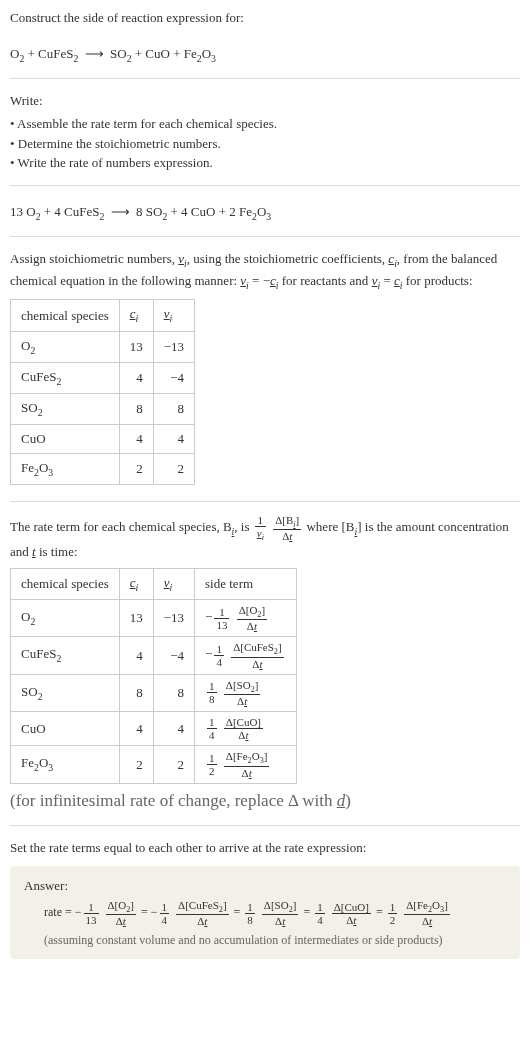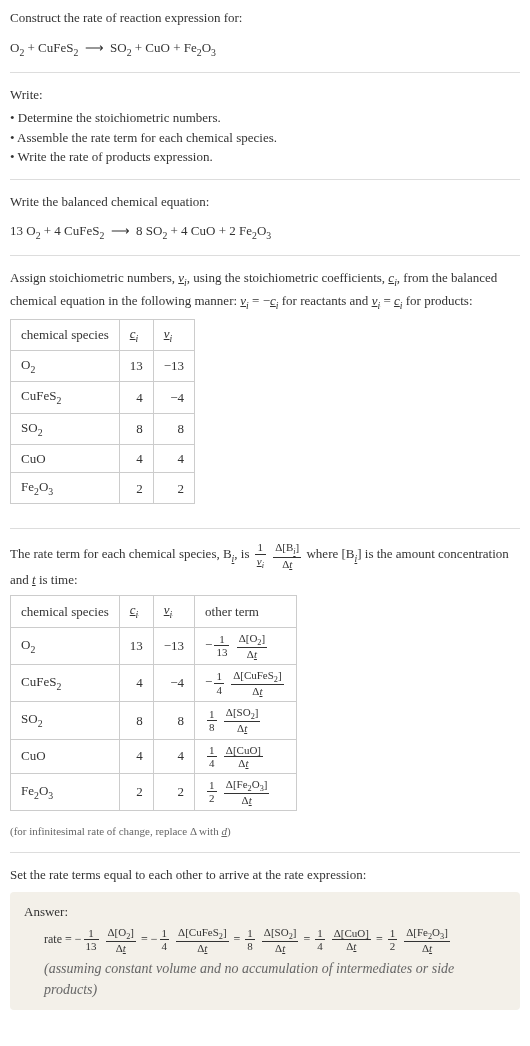--- a/index.html
+++ b/index.html
@@ -15,77 +15,76 @@
   .section {
     border-bottom: 1px solid #ddd;
     padding-bottom: 12px;
     margin-bottom: 12px;
   }
   .section:last-of-type {
     border-bottom: none;
   }
   .para { margin-bottom: 4px; }
   .indent { padding-left: 0; }
-  .eq { margin-top: 10px; }
+  .eq { margin-top: 16px; }
   .sub { font-size: 0.75em; vertical-align: sub; }
   .ital { font-style: italic; text-decoration: underline; }
   table.data {
     border-collapse: collapse;
     margin-top: 6px;
-    margin-bottom: 12px;
+    margin-bottom: 4px;
   }
   table.data th, table.data td {
     border: 1px solid #ccc;
     padding: 4px 10px;
     text-align: left;
     font-weight: normal;
   }
   table.data td.r { text-align: right; }
   .frac {
     display: inline-block;
     vertical-align: middle;
     text-align: center;
     font-size: 11px;
     line-height: 1.1;
     margin: 0 2px;
   }
   .frac .num { display: block; border-bottom: 1px solid #333; padding: 0 2px; }
   .frac .den { display: block; padding: 0 2px; }
-  .fn { font-size: 11px; color: #666; margin-top: 4px; }
+  .fn { font-size: 17px; color: #666; margin-top: 4px; }
   .answer-box {
     background: #f3f0e9;
     border-radius: 4px;
     padding: 10px 14px;
     margin-top: 8px;
   }
   .answer-box .ans-label { margin-bottom: 4px; }
   .answer-box .rate-line { padding-left: 20px; font-size: 12px; white-space: nowrap; }
-  .answer-box .assume { padding-left: 20px; font-size: 14px; color: #666; margin-top: 4px; font-style: italic; }
+  .answer-box .assume { padding-left: 20px; font-size: 12px; color: #666; margin-top: 4px; }
   .nowrap { white-space: nowrap; }
   .small { font-size: 11px; }
 </style>
 </head>
 <body>
 
 <div class="section">
-  <div class="para">Construct the rate of reaction expression for:</div>
+  <div class="para">Construct the side of reaction expression for:</div>
   <div class="eq">O<span class="sub">2</span> + CuFeS<span class="sub">2</span> &nbsp;⟶&nbsp; SO<span class="sub">2</span> + CuO + Fe<span class="sub">2</span>O<span class="sub">3</span></div>
 </div>
 
 <div class="section">
   <div class="para">Write:</div>
   <div class="indent">
+    <div>• Assemble the rate term for each chemical species.</div>
     <div>• Determine the stoichiometric numbers.</div>
-    <div>• Assemble the rate term for each chemical species.</div>
-    <div>• Write the rate of products expression.</div>
+    <div>• Write the rate of numbers expression.</div>
   </div>
 </div>
 
 <div class="section">
-  <div class="para">Write the balanced chemical equation:</div>
   <div class="eq">13 O<span class="sub">2</span> + 4 CuFeS<span class="sub">2</span> &nbsp;⟶&nbsp; 8 SO<span class="sub">2</span> + 4 CuO + 2 Fe<span class="sub">2</span>O<span class="sub">3</span></div>
 </div>
 
 <div class="section">
   <div class="para">Assign stoichiometric numbers, <span class="ital">ν<span class="sub">i</span></span>, using the stoichiometric coefficients, <span class="ital">c<span class="sub">i</span></span>, from the balanced chemical equation in the following manner: <span class="ital">ν<span class="sub">i</span></span> = −<span class="ital">c<span class="sub">i</span></span> for reactants and <span class="ital">ν<span class="sub">i</span></span> = <span class="ital">c<span class="sub">i</span></span> for products:</div>
   <table class="data">
     <tbody>
         <tr>
       <th>chemical species</th>
       <th><span class="ital">c<span class="sub">i</span></span></th>
@@ -121,21 +120,21 @@
 </div>
 
 <div class="section">
   <div class="para">The rate term for each chemical species, B<span class="sub ital">i</span>, is <span class="frac"><span class="num">1</span><span class="den ital">ν<span class="sub">i</span></span></span> <span class="frac"><span class="num">Δ[B<span class="sub ital">i</span>]</span><span class="den">Δ<span class="ital">t</span></span></span> where [B<span class="sub ital">i</span>] is the amount concentration and <span class="ital">t</span> is time:</div>
   <table class="data">
     <tbody>
         <tr>
       <th>chemical species</th>
       <th><span class="ital">c<span class="sub">i</span></span></th>
       <th><span class="ital">ν<span class="sub">i</span></span></th>
-      <th class="c">other term</th>
+      <th class="c">side term</th>
     </tr>
     <tr>
       <td>O<span class="sub">2</span></td>
       <td class="r">13</td>
       <td class="r">−13</td>
       <td class="nowrap">−<span class="frac small"><span class="num">1</span><span class="den">13</span></span> <span class="frac small"><span class="num">Δ[O<span class="sub">2</span>]</span><span class="den">Δ<span class="ital">t</span></span></span></td>
     </tr>
     <tr>
       <td>CuFeS<span class="sub">2</span></td>
       <td class="r">4</td>

